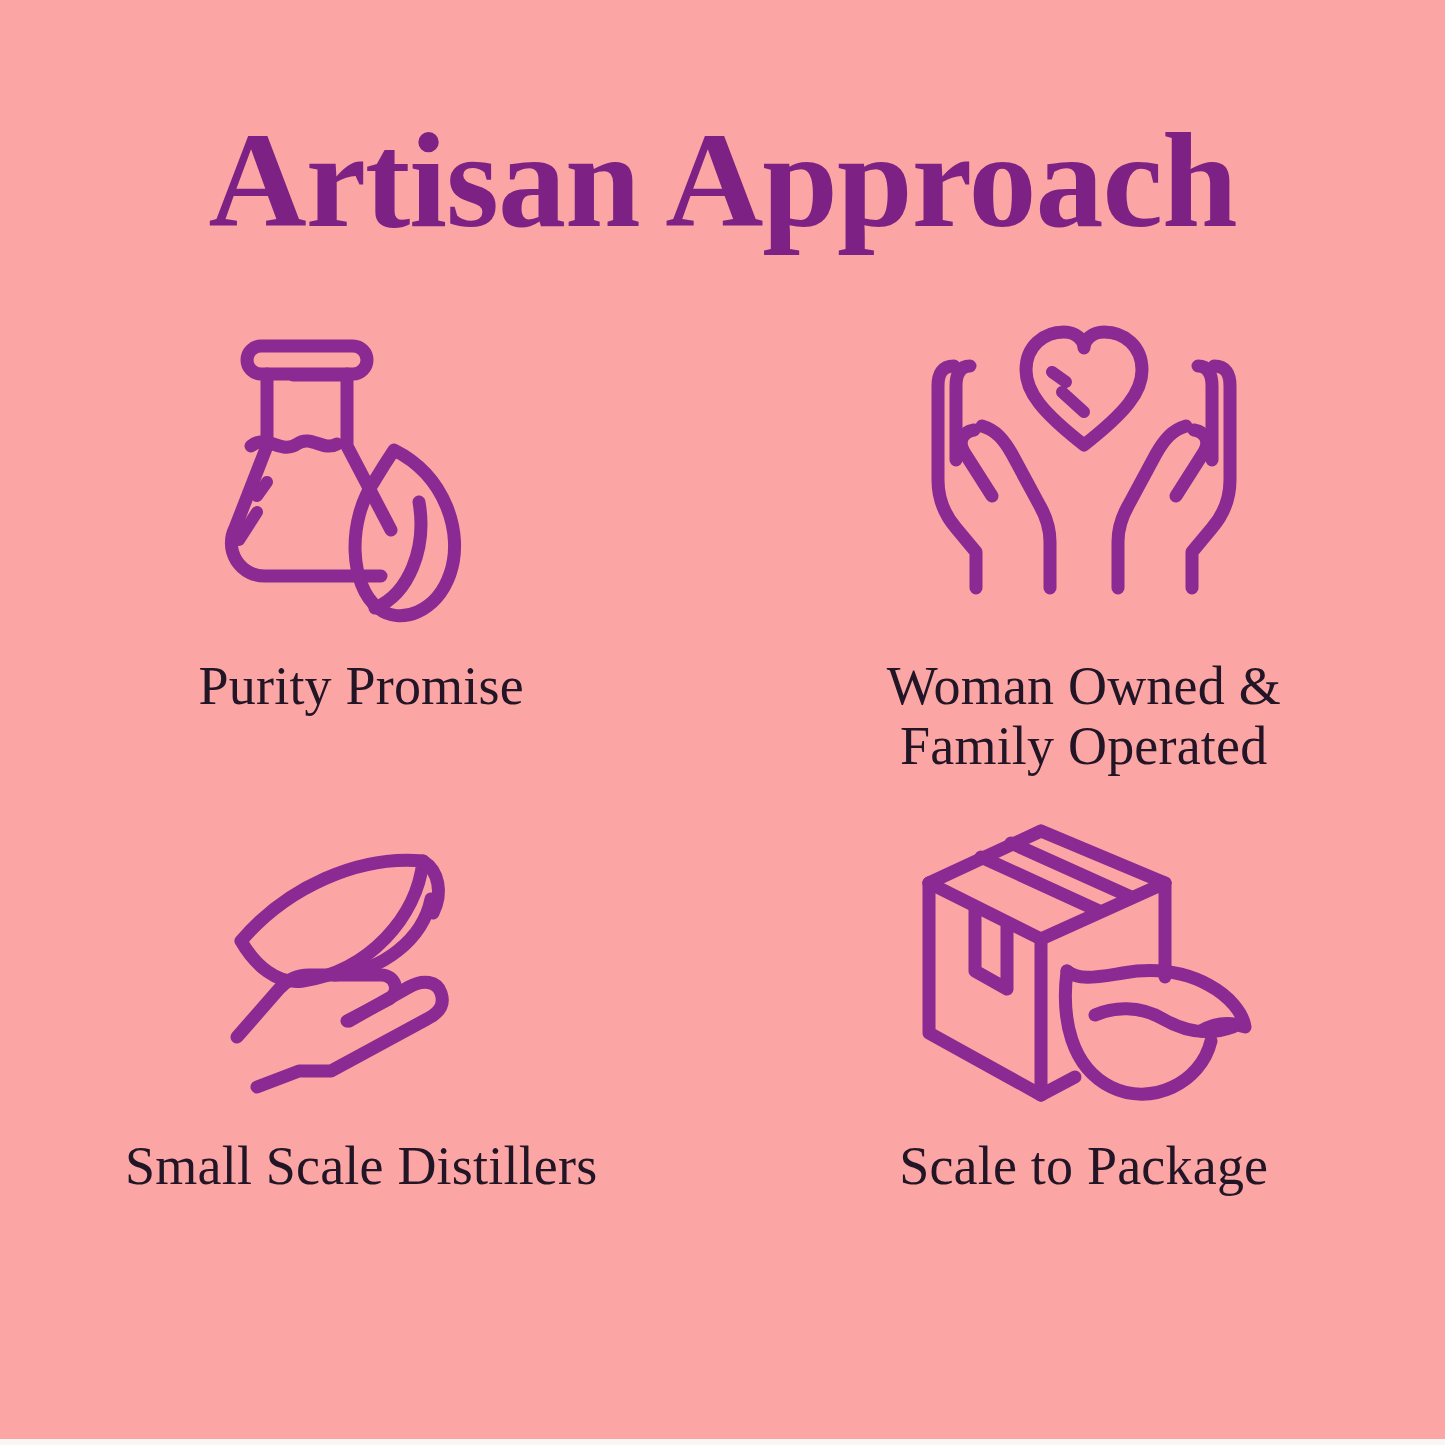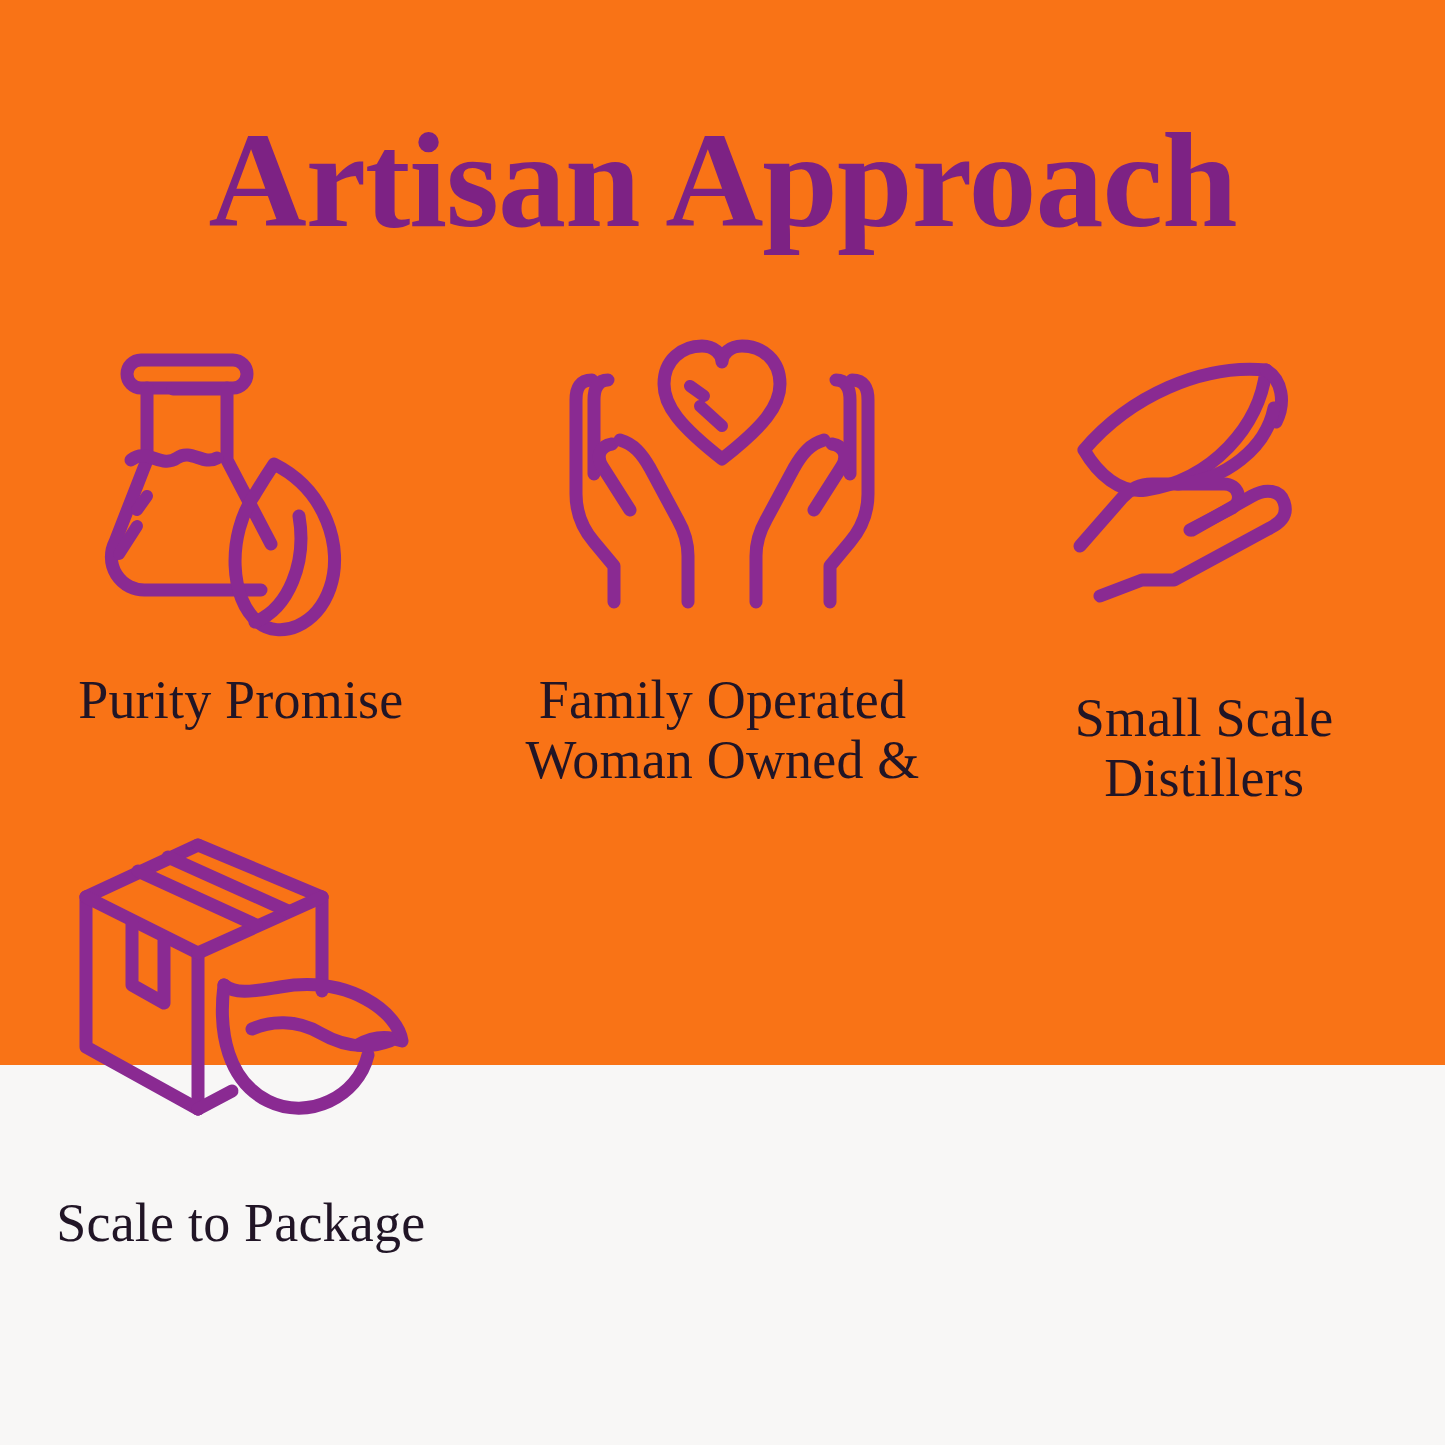--- a/index.html
+++ b/index.html
@@ -10,22 +10,22 @@
     width: 1445px;
     height: 1445px;
     background: #f8f7f6;
     font-family: "Liberation Serif", "DejaVu Serif", serif;
     overflow: hidden;
   }
 
   .page {
     position: relative;
     width: 1445px;
-    height: 1065px;
-    background: #f97316;
+    height: 1439px;
+    background: #fca5a5;
     box-sizing: border-box;
   }
 
   
   .title {
     position: absolute;
     top: 112px;
     left: 0;
     width: 1445px;
     text-align: center;
@@ -34,26 +34,26 @@
     font-size: 136px;
     line-height: 1.0;
     letter-spacing: -1px;
     color: #7d2284;
     white-space: nowrap;
   }
 
   
   .grid {
     position: absolute;
-    top: 334px;
+    top: 320px;
     left: 0;
     width: 1445px;
     height: 1010px;
     display: grid;
-    grid-template-columns: 1fr 1fr 1fr;
+    grid-template-columns: 1fr 1fr;
     grid-template-rows: 1fr 1fr;
   }
 
   .cell {
     position: relative;
     display: flex;
     flex-direction: column;
     align-items: center;
     justify-content: flex-start;
   }
@@ -79,21 +79,21 @@
     line-height: 1.12;
     color: #211526;
     letter-spacing: 0.2px;
   }
 
   
   .cell.r1 .icon-wrap { height: 300px; align-items: flex-start; }
   .cell.r1 .feature-label { margin-top: 36px; }
 
   .cell.r2 .icon-wrap { height: 290px; align-items: flex-start; }
-  .cell.r2 .feature-label { margin-top: 64px; }
+  .cell.r2 .feature-label { margin-top: 21px; }
 
   .cell.c1 .feature-label,
   .cell.c2 .feature-label { width: 92%; }
 
   .purple-stroke {
     fill: none;
     stroke: #8a2a92;
     stroke-width: 13;
     stroke-linecap: round;
     stroke-linejoin: round;
@@ -162,22 +162,22 @@
           <path class="purple-stroke" d="M40 110 c-12 2 -16 12 -10 22 l28 44"></path>
           <path class="purple-stroke" d="M48 106 c14 4 22 14 30 28 l28 52 c8 14 10 24 10 36 V268"></path>
 
           <path class="purple-stroke" d="M280 46 C 292 46 296 54 296 66 V160 c0 18 -6 34 -18 48 l-20 24 V268"></path>
           <path class="purple-stroke" d="M264 46 C 274 46 278 54 278 66 V140"></path>
           <path class="purple-stroke" d="M260 110 c12 2 16 12 10 22 l-28 44"></path>
           <path class="purple-stroke" d="M252 106 c-14 4 -22 14 -30 28 l-28 52 c-8 14 -10 24 -10 36 V268"></path>
         </svg>
       </div>
       <div class="feature-label">
+        <div>Woman Owned &amp;</div>
         <div>Family Operated</div>
-        <div>Woman Owned &amp;</div>
       </div>
     </div>
 
     <div class="cell r2 c1">
       <div class="icon-wrap">
         <svg width="260" height="270" viewBox="0 0 260 270" aria-hidden="true">
 
           <path class="purple-stroke" d="M10 116 c46 -54 118 -86 182 -80 c-6 56 -54 110 -120 120 c-26 4 -48 -16 -62 -40 z"></path>
 
           <path class="purple-stroke" d="M192 36 c16 10 20 32 10 52"></path>

